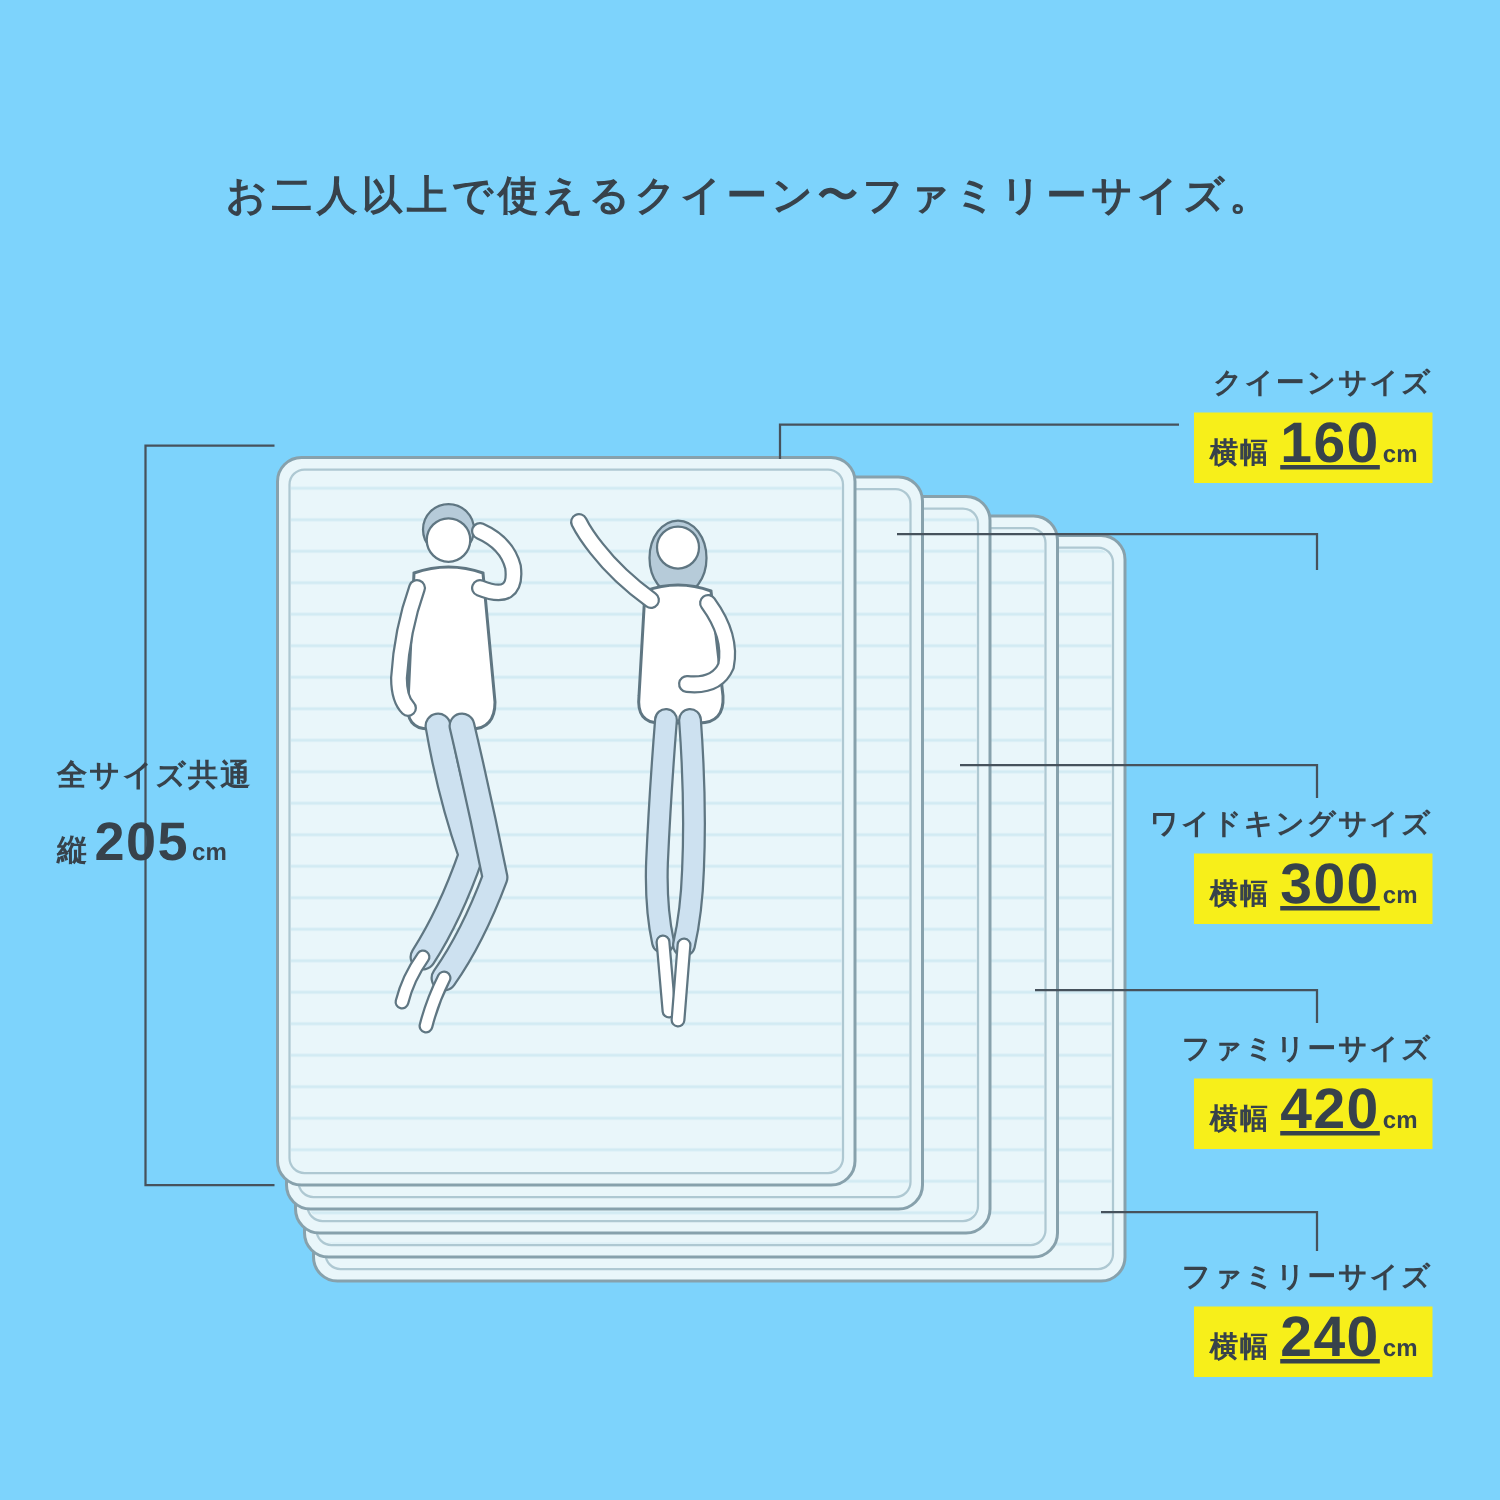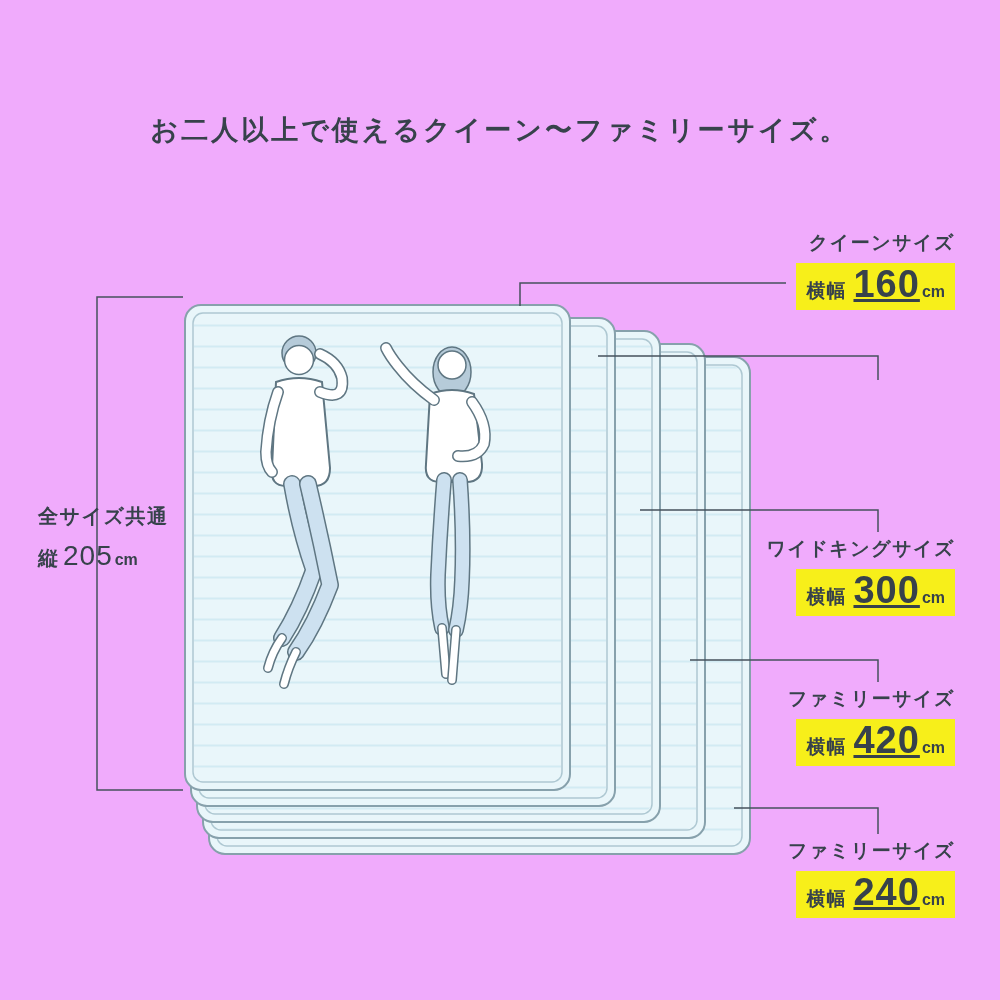--- a/index.html
+++ b/index.html
@@ -9,21 +9,21 @@
     --mattress-fill:#e9f6fa;
     --mattress-stripe:#d2ebf3;
     --mattress-border:#87a1ac;
     --mattress-inner:#aec8d2;
     --hair:#b6cbd9;
     --pants:#cde1f0;
     --figure-line:#5f7682;
   }
   html,body{margin:0;padding:0;background:#fff;}
   #stage{
-    position:relative;width:1000px;height:1000px;background:#f0abfc;overflow:hidden;
+    position:relative;width:1000px;height:1000px;background:#7dd3fc;overflow:hidden;
     font-family:"Liberation Sans", sans-serif;color:var(--text);
   }
   .title{
     position:absolute;top:112px;left:0;width:100%;text-align:center;
     font-size:27px;font-weight:600;letter-spacing:3px;color:var(--text);
   }
   svg.diagram{position:absolute;left:0;top:0;}
   .layer-base{fill:var(--mattress-fill);stroke:var(--mattress-border);stroke-width:2;}
   .layer-stripes{fill:url(#stripes);stroke:none;}
   .layer-inner{fill:none;stroke:var(--mattress-inner);stroke-width:1.5;}
@@ -36,21 +36,21 @@
   .shirt{fill:#ffffff;stroke:var(--figure-line);stroke-width:2;}
   .size-label{position:absolute;right:45px;text-align:right;}
   .size-name{font-size:19px;font-weight:bold;letter-spacing:1.5px;color:var(--text);margin-bottom:7px;}
   .size-measure{display:inline-block;background:var(--highlight);padding:0px 10px 4px 10px;color:var(--text);}
   .measure-prefix{font-size:19px;font-weight:bold;margin-right:7px;letter-spacing:1px;}
   .measure-value{font-size:38px;font-weight:bold;letter-spacing:1px;text-decoration:underline;}
   .measure-unit{font-size:16px;font-weight:bold;margin-left:2px;}
   .left-label{position:absolute;left:38px;top:503px;color:var(--text);}
   .left-line1{font-size:20px;font-weight:bold;letter-spacing:1.5px;margin-bottom:10px;}
   .left-prefix{font-size:20px;font-weight:bold;margin-right:5px;}
-  .left-value{font-size:28px;font-weight:normal;letter-spacing:1px;}
+  .left-value{font-size:36px;font-weight:bold;letter-spacing:1px;}
   .left-unit{font-size:16px;font-weight:bold;margin-left:2px;}
 </style>
 </head>
 <body>
 
 <div id="stage">
 
   <div class="title">お二人以上で使えるクイーン〜ファミリーサイズ。</div>
 
   <svg class="diagram" width="1000" height="1000" viewBox="0 0 1000 1000">
@@ -153,21 +153,21 @@
     </g>
   </svg>
 
   <div class="left-label">
     <div class="left-line1">全サイズ共通</div>
     <div>
       <span class="left-prefix">縦</span><span class="left-value">205</span><span class="left-unit">cm</span>
     </div>
   </div>
 
-  <div class="size-label" style="top:230px">
+  <div class="size-label" style="top:242px">
     <div class="size-name">クイーンサイズ</div>
     <div class="size-measure">
       <span class="measure-prefix">横幅</span><span class="measure-value">160</span><span class="measure-unit">cm</span>
     </div>
   </div>
 
 
   <div class="size-label" style="top:536px">
     <div class="size-name">ワイドキングサイズ</div>
     <div class="size-measure">

